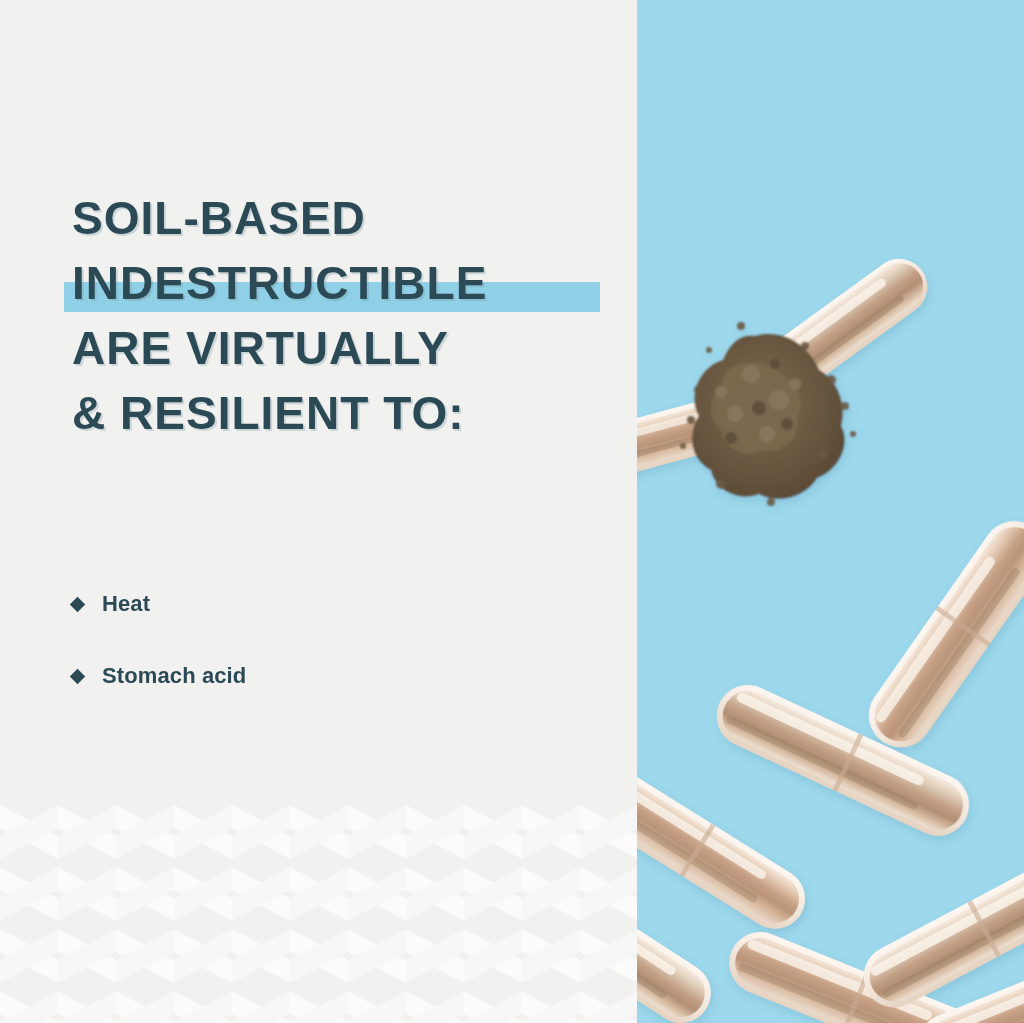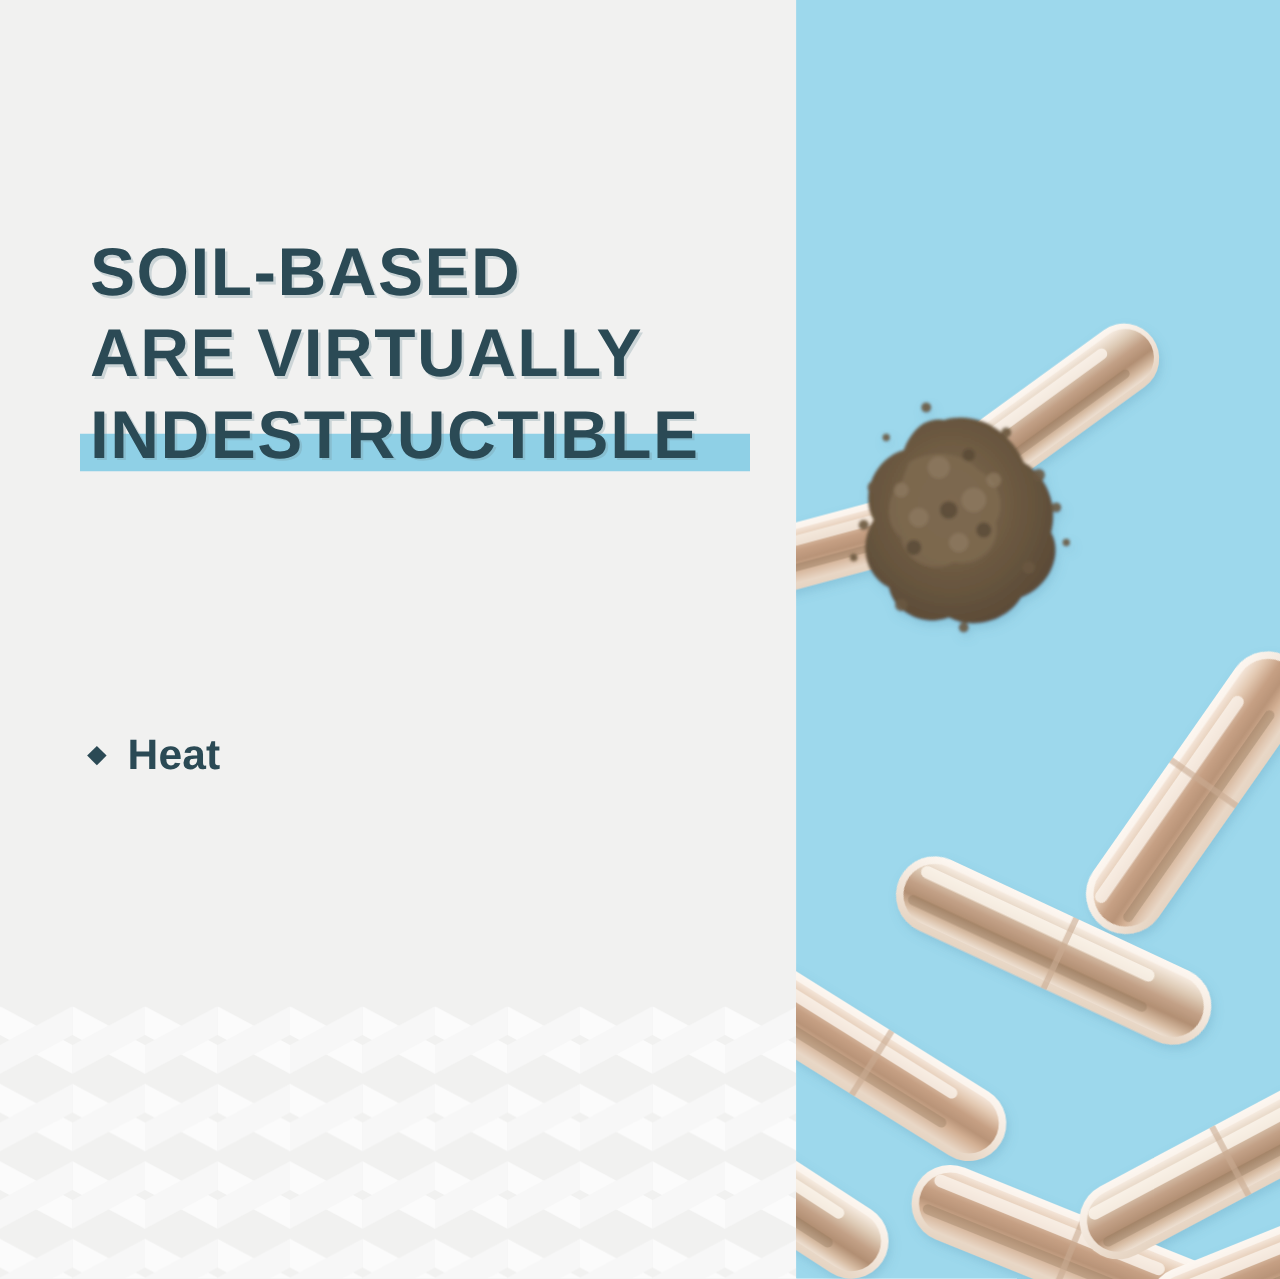--- a/index.html
+++ b/index.html
@@ -44,21 +44,21 @@
   
   .headline {
     position: absolute;
     left: 72px;
     top: 186px;
     width: 540px;
   }
   .headline-line {
     position: relative;
     display: block;
-    font-size: 54px;
+    font-size: 46px;
     line-height: 65px;
     font-weight: 700;
     letter-spacing: 0.022em;
     color: #2b4a55;
     text-transform: uppercase;
     white-space: nowrap;
     text-shadow: 2px 2px 0 rgba(120,150,160,0.30);
   }
   .headline-line > span.txt { position: relative; z-index: 2; }
   .headline-line.highlight .hl-bar {
@@ -85,21 +85,21 @@
   }
   .bullet-diamond {
     width: 11px;
     height: 11px;
     background: #2b4a55;
     transform: rotate(45deg);
     flex: 0 0 auto;
     margin-right: 19px;
   }
   .bullet-label {
-    font-size: 34px;
+    font-size: 22px;
     font-weight: 700;
     color: #2b4a55;
     letter-spacing: 0.005em;
     line-height: 1;
   }
 
   
   .right-panel {
     position: absolute;
     left: 637px;
@@ -136,33 +136,40 @@
           </pattern>
         </defs>
         <rect x="0" y="0" width="637" height="218" fill="url(#chev)"></rect>
       </svg>
     </div>
 
     <div class="headline">
       <div class="headline-line">
         <span class="txt">SOIL-BASED</span>
       </div>
-      <div class="headline-line">
-        <span class="txt">ARE VIRTUALLY</span>
-      </div>
       <div class="headline-line highlight">
         <span class="hl-bar"></span>
         <span class="txt">INDESTRUCTIBLE</span>
+      </div>
+      <div class="headline-line">
+        <span class="txt">ARE VIRTUALLY</span>
+      </div>
+      <div class="headline-line">
+        <span class="txt">&amp; RESILIENT TO:</span>
       </div>
     </div>
 
     <div class="bullets">
       <div class="bullet-row">
         <span class="bullet-diamond"></span>
         <span class="bullet-label">Heat</span>
+      </div>
+      <div class="bullet-row">
+        <span class="bullet-diamond"></span>
+        <span class="bullet-label">Stomach acid</span>
       </div>
     </div>
 
   </div>
 
   <div class="right-panel">
     <svg class="photo-svg" width="387" height="1023" viewBox="0 0 387 1023" xmlns="http://www.w3.org/2000/svg" aria-hidden="true">
       <defs>
 
         <linearGradient id="capGrad" x1="0" y1="0" x2="0" y2="1">

